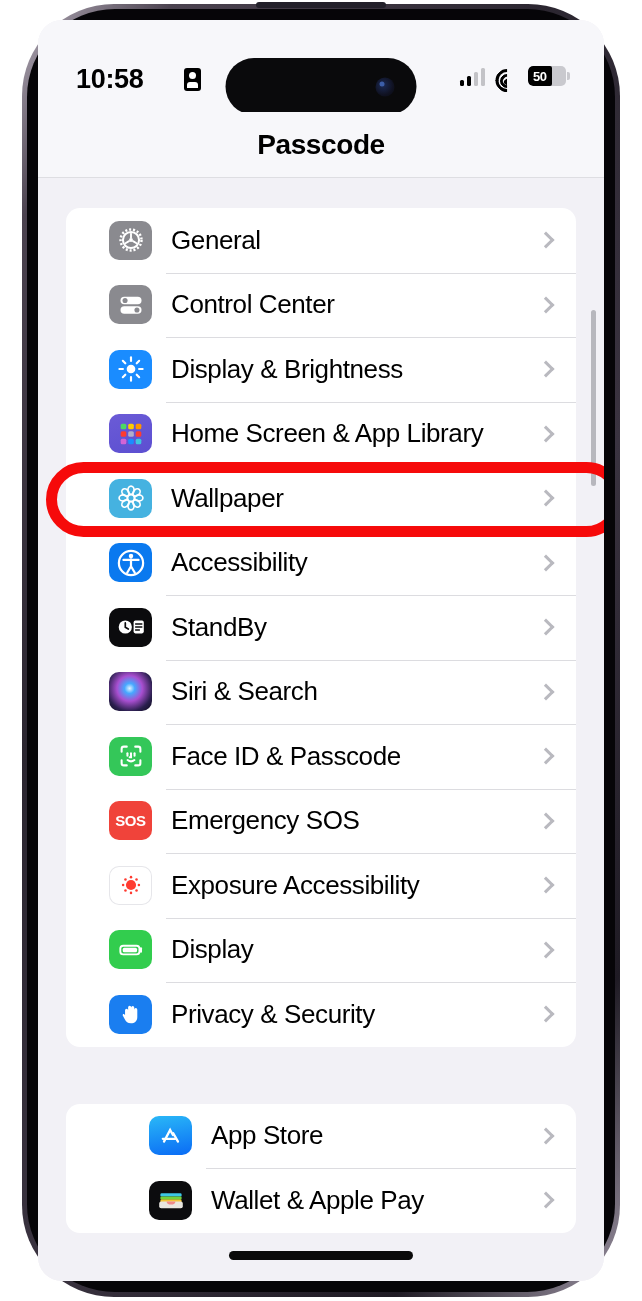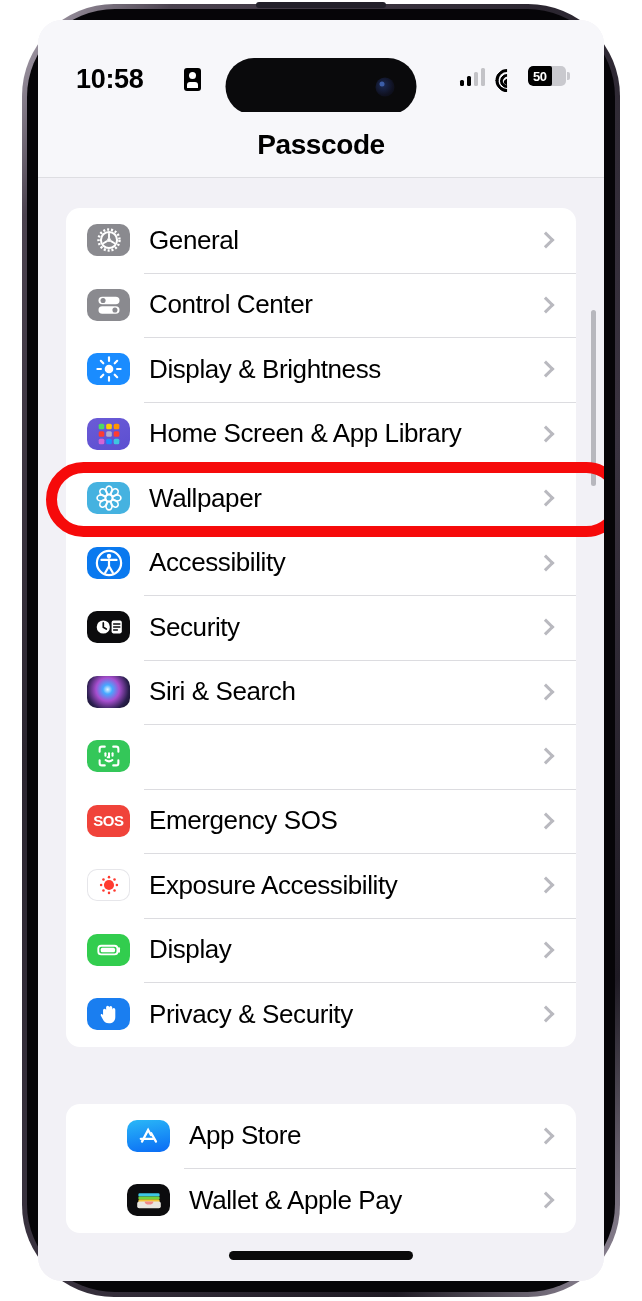--- a/index.html
+++ b/index.html
@@ -124,27 +124,28 @@
     overflow:hidden;
   }
   #group-secondary { margin-top:57px;padding-left:40px; }
 
   .row {
     position:relative;
     display:flex; align-items:center;
     height:64.5px;
     padding-left:21px;
     cursor:default;
+    margin-left:22px;
   }
   .row + .row::before{
     content:""; position:absolute; left:78px; right:0; top:0; height:1px;
     background:#dcdce0;
   }
   .icon {
-    flex:none; width:43px; height:32px; border-radius:10px;
+    flex:none; width:43px; height:39px; border-radius:10px;
     position:relative; overflow:hidden;
     display:flex; align-items:center; justify-content:center;
   }
   .row-label {
     margin-left:19px;
     font-size:26px; color:#000; letter-spacing:-0.4px;
     white-space:nowrap;
   }
   .chevron {
     position:absolute; right:24px; top:50%;
@@ -353,21 +354,21 @@
                 <circle cx="10.3" cy="16" r="6.6" fill="#fff"></circle>
                 <path d="M10.3 11.9 V16.3 L13.3 18" stroke="#0b0b0d" stroke-width="1.7" stroke-linecap="round" fill="none"></path>
                 <rect x="18.6" y="9.6" width="10.2" height="12.8" rx="1.8" fill="#fff"></rect>
                 <g stroke="#0b0b0d" stroke-width="1.5" stroke-linecap="round">
                   <line x1="20.6" y1="13.1" x2="26.8" y2="13.1"></line>
                   <line x1="20.6" y1="16.1" x2="26.8" y2="16.1"></line>
                   <line x1="20.6" y1="19.1" x2="24.4" y2="19.1"></line>
                 </g>
               </svg>
             </span>
-            <span class="row-label">Security</span>
+            <span class="row-label">StandBy</span>
             <span class="chevron"></span>
           </div>
 
           <div class="row">
             <span class="icon ic-siri"></span>
             <span class="row-label">Siri &amp; Search</span>
             <span class="chevron"></span>
           </div>
 
           <div class="row">
@@ -378,20 +379,21 @@
                   <path d="M20.5 6 H23.6 A2.4 2.4 0 0 1 26 8.4 V11.5"></path>
                   <path d="M26 20.5 V23.6 A2.4 2.4 0 0 1 23.6 26 H20.5"></path>
                   <path d="M11.5 26 H8.4 A2.4 2.4 0 0 1 6 23.6 V20.5"></path>
                   <line x1="12.2" y1="13" x2="12.2" y2="15.6"></line>
                   <line x1="19.8" y1="13" x2="19.8" y2="15.6"></line>
                   <path d="M16 13.2 V17.3 H14.6"></path>
                   <path d="M12.4 20.3 Q16 23.2 19.6 20.3"></path>
                 </g>
               </svg>
             </span>
+            <span class="row-label">Face ID &amp; Passcode</span>
             <span class="chevron"></span>
           </div>
 
           <div class="row">
             <span class="icon ic-sos">
               <span style="font-size:15px;font-weight:700;color:#fff;font-family:'Liberation Sans',sans-serif;letter-spacing:-0.4px;">SOS</span>
             </span>
             <span class="row-label">Emergency SOS</span>
             <span class="chevron"></span>
           </div>

